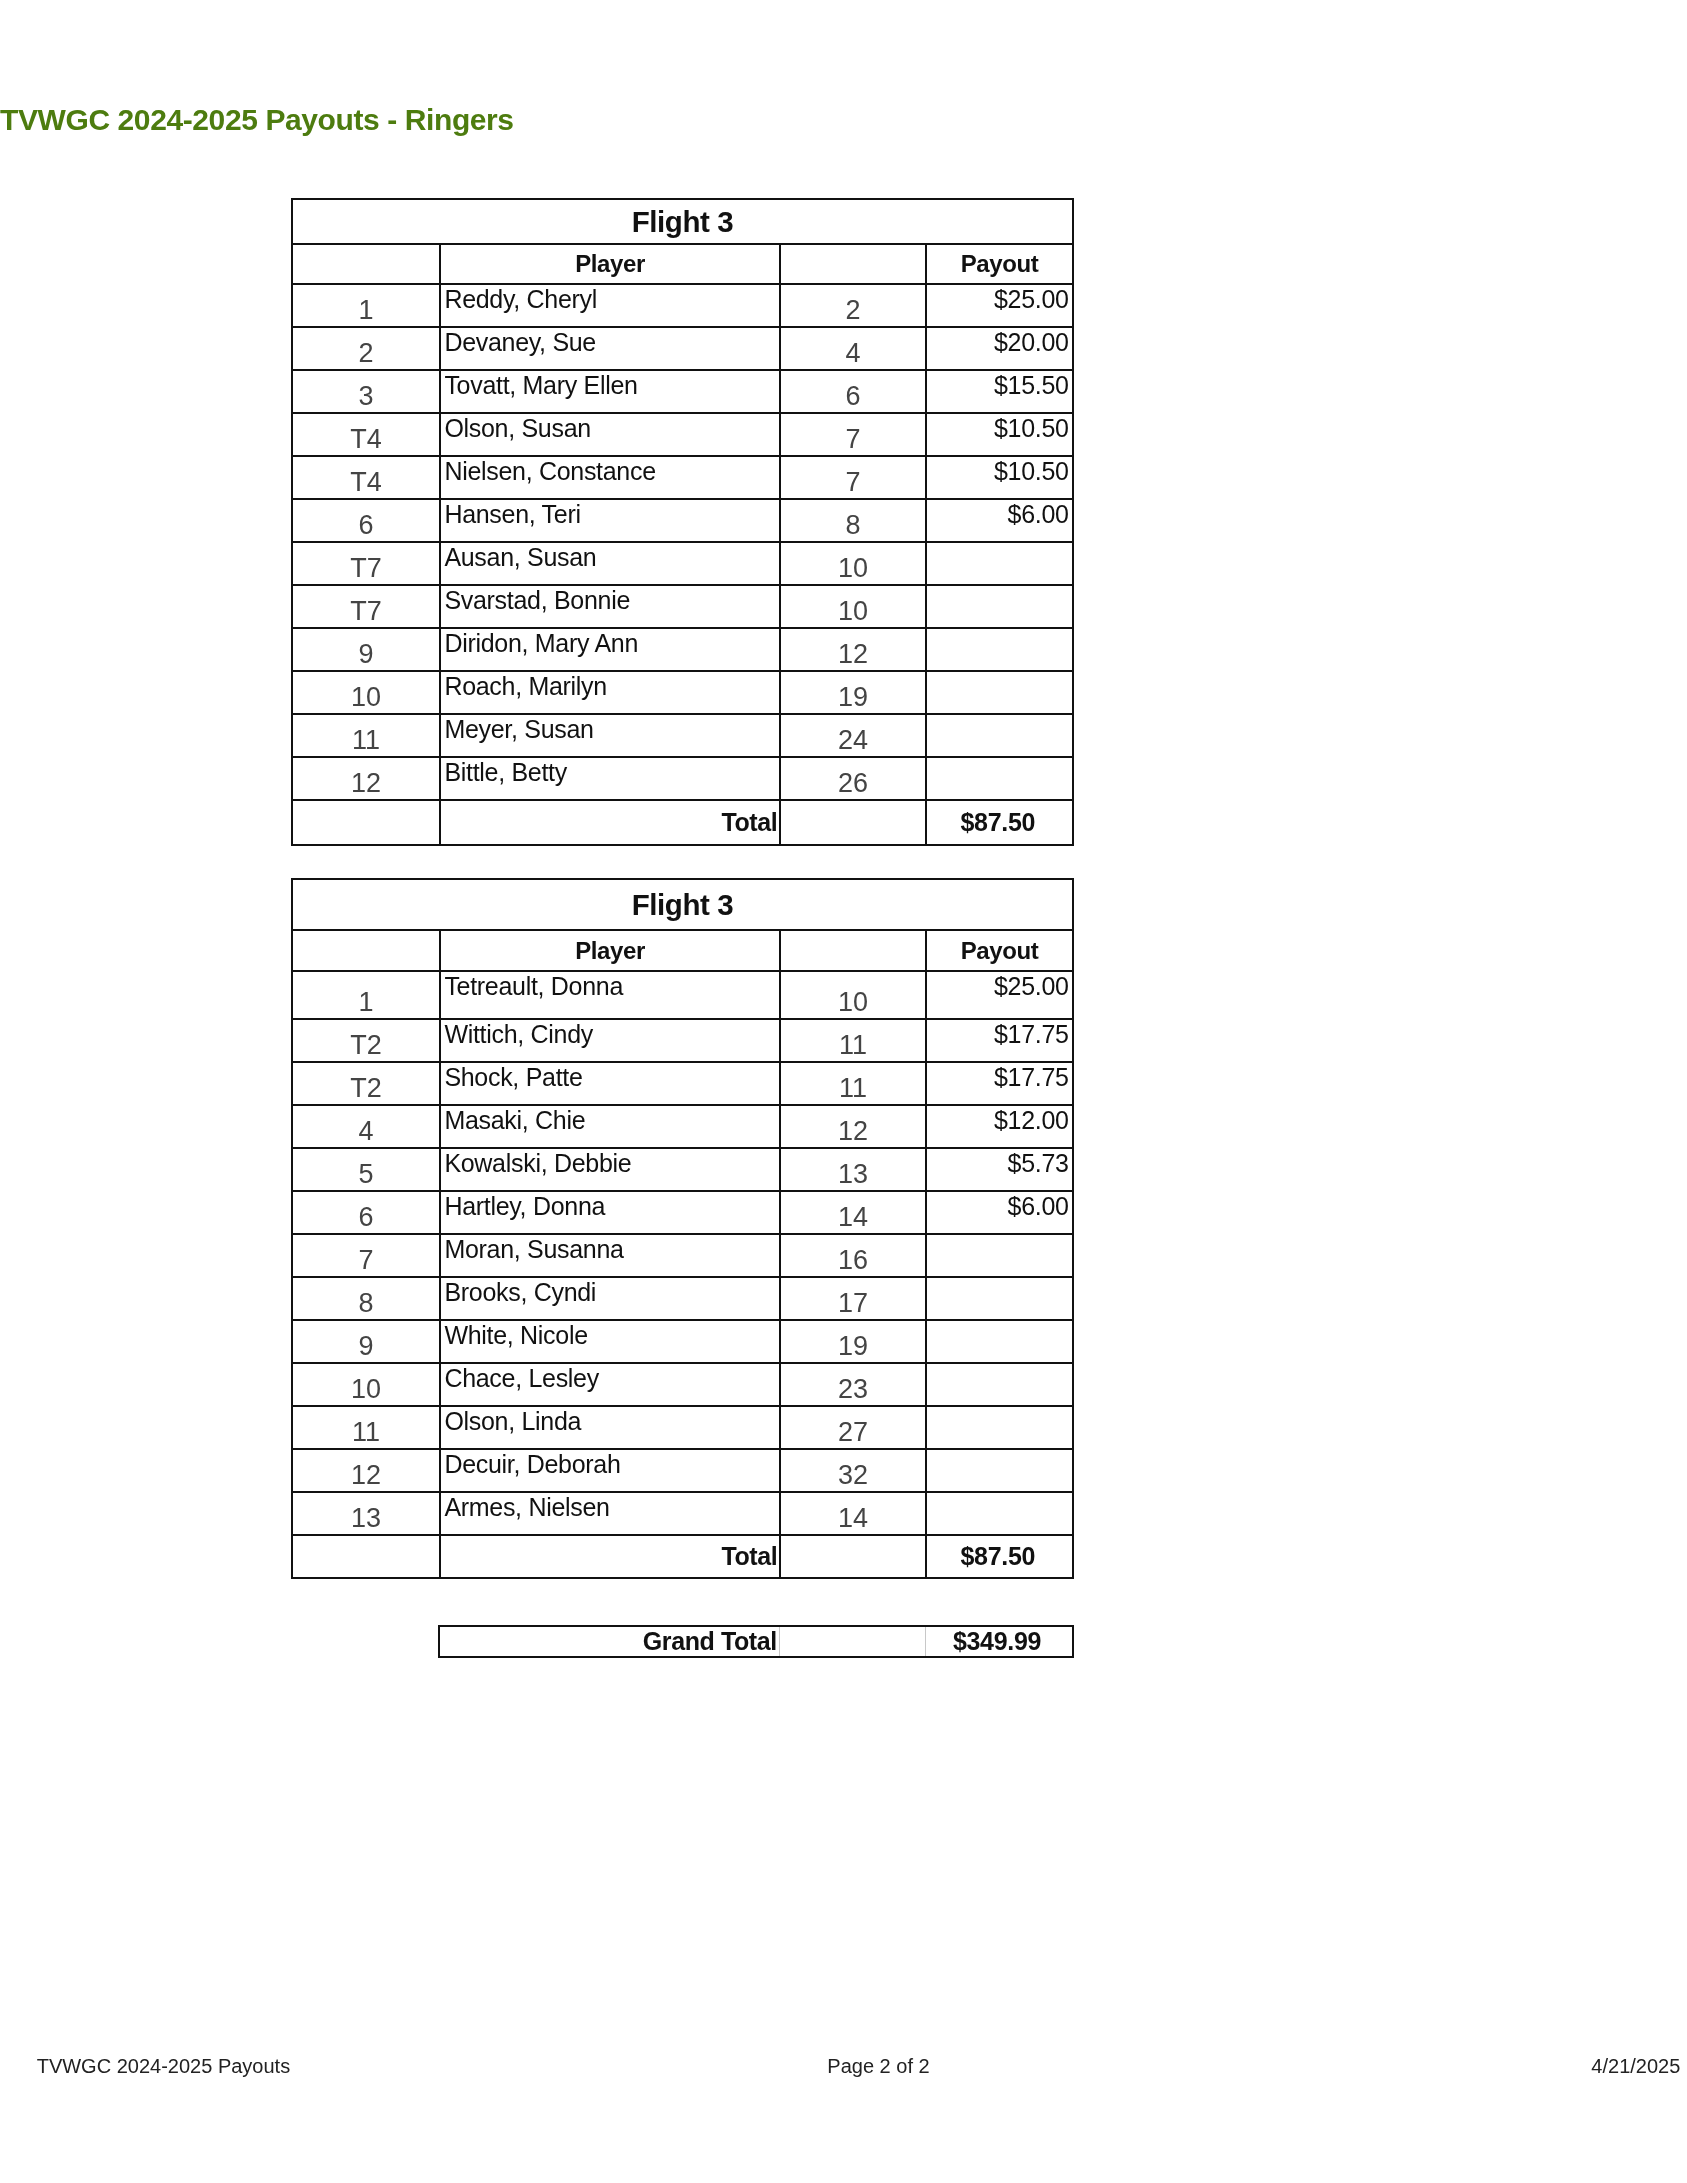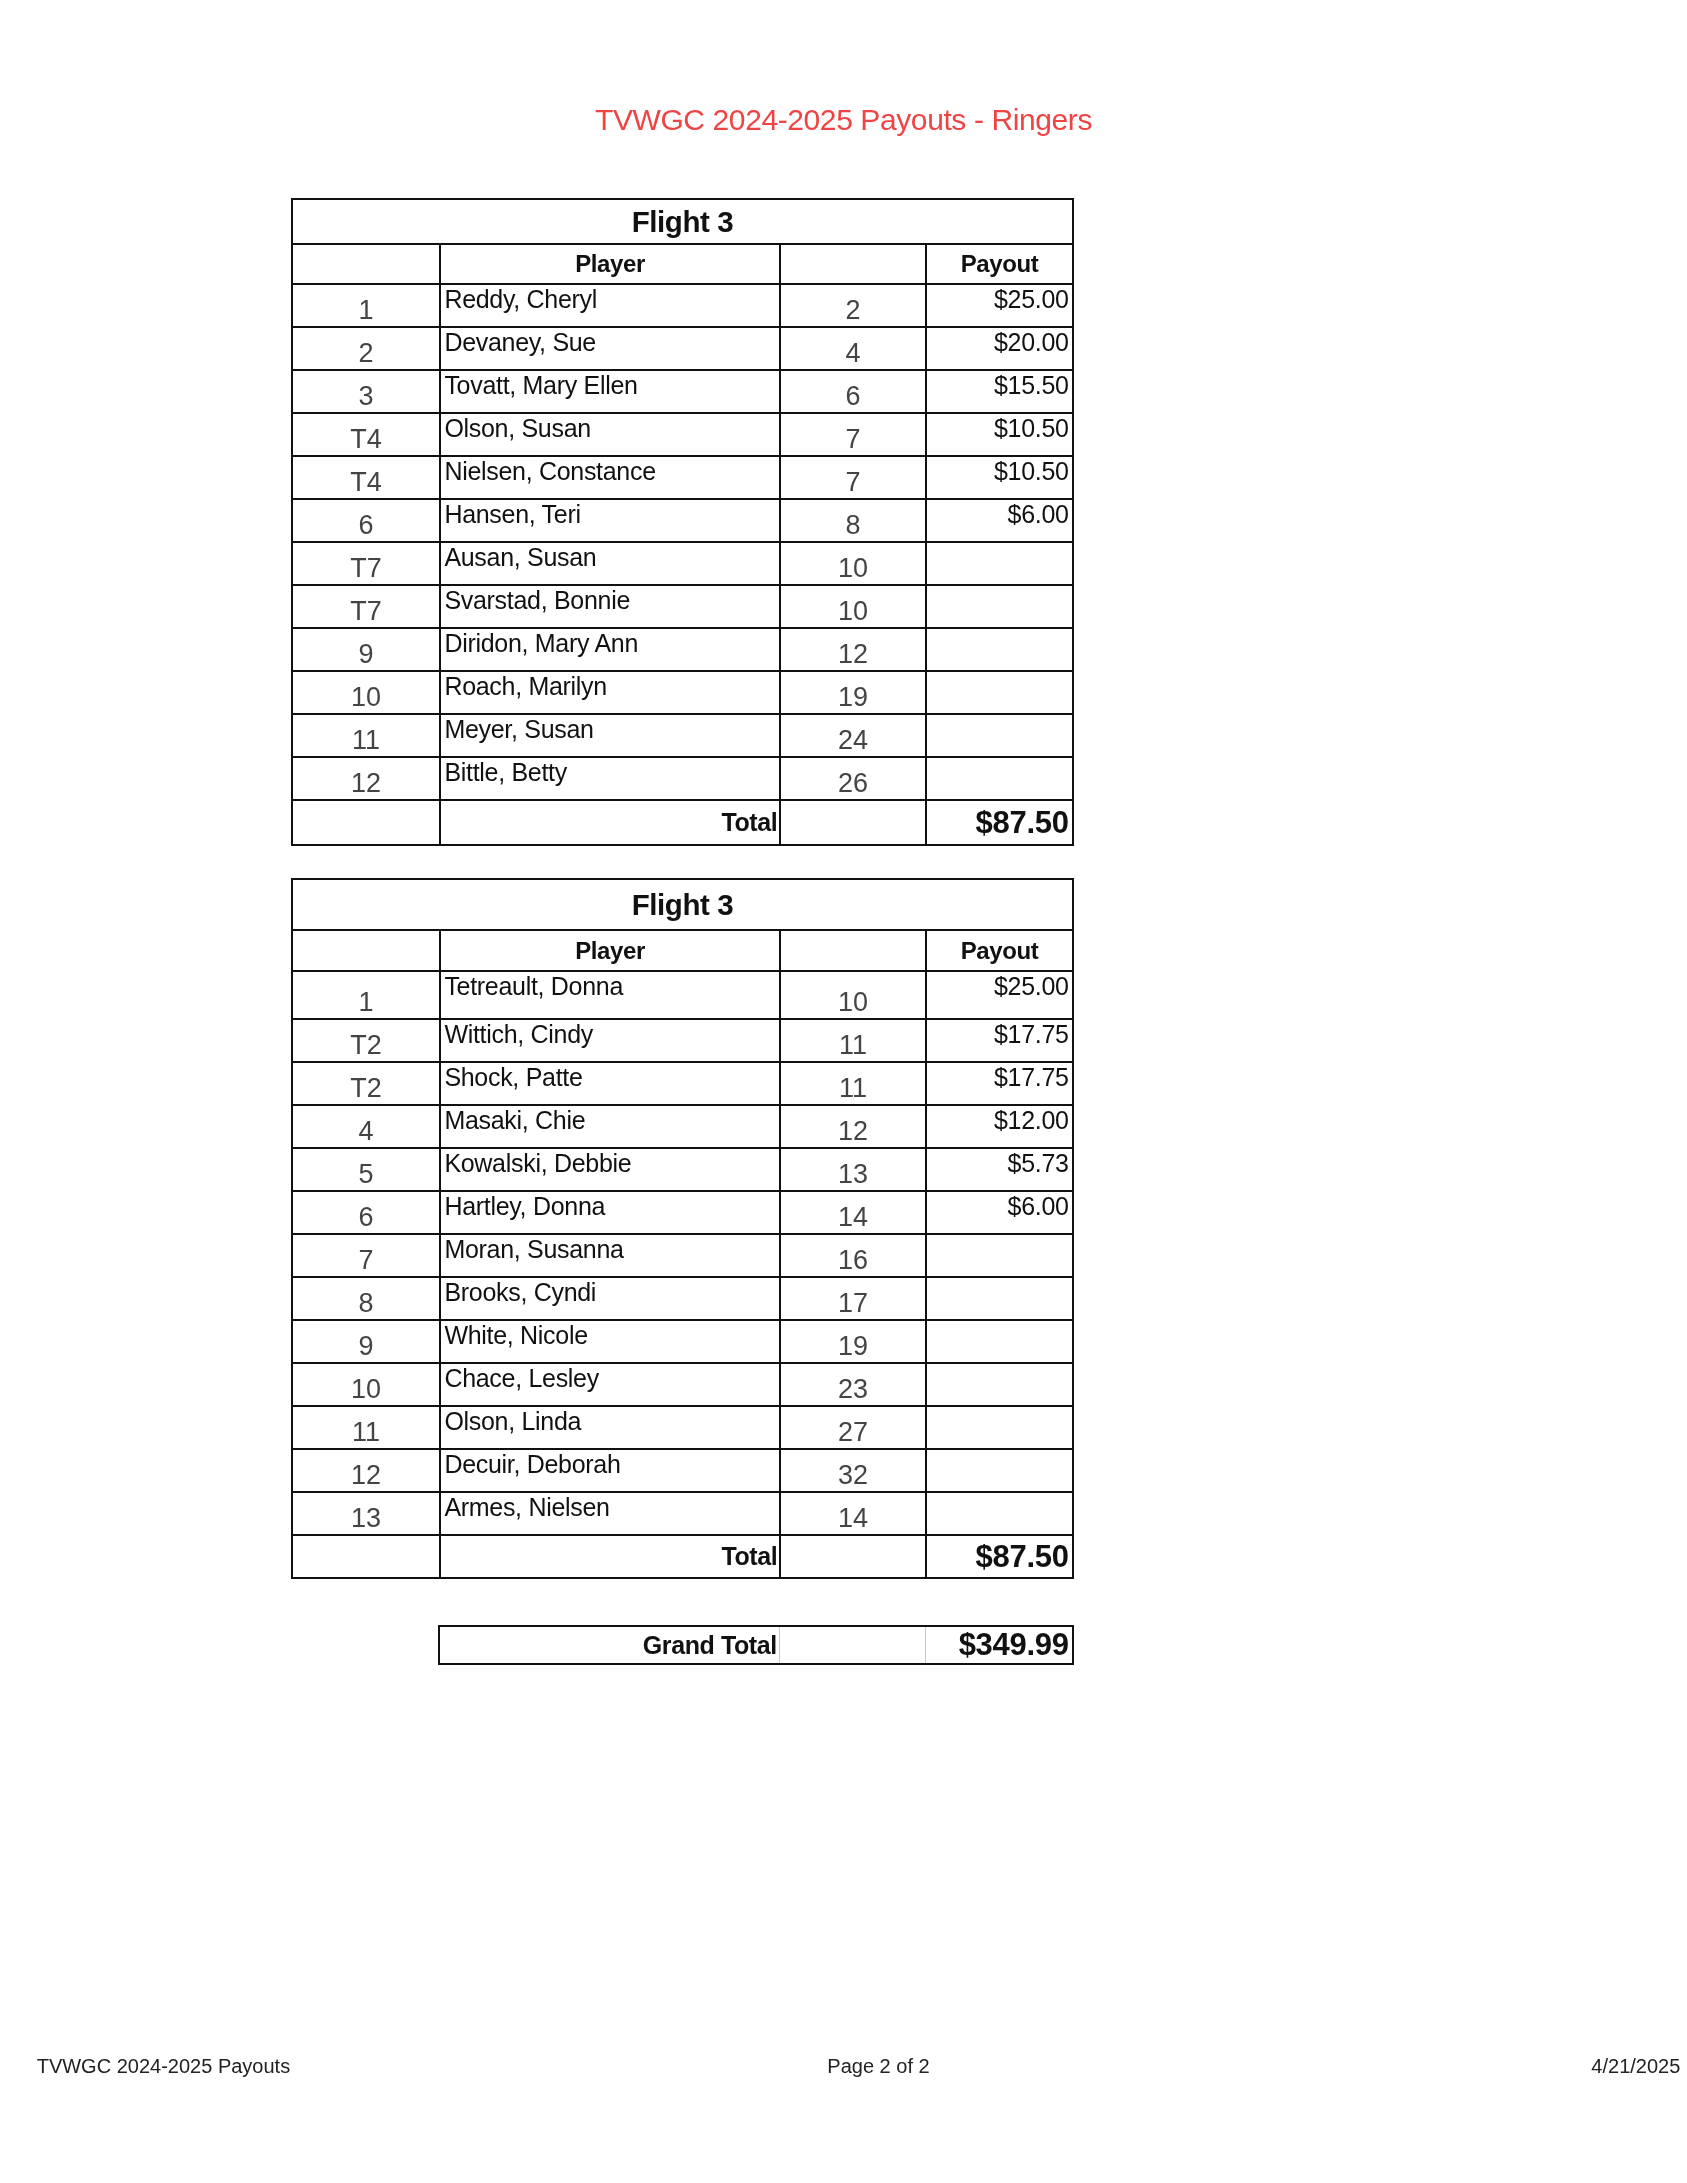--- a/index.html
+++ b/index.html
@@ -3,22 +3,22 @@
 <meta charset="utf-8">
 <style>
   html, body { margin: 0; padding: 0; background: #ffffff; }
   body {
     width: 1687px; height: 2183px; position: relative; overflow: hidden;
     font-family: "Liberation Sans", "DejaVu Sans", sans-serif;
     color: #111;
   }
   .page-title {
     position: absolute; left: 0; width: 1687px; top: 103px;
-    text-align: center; font-weight: normal; font-size: 30px; letter-spacing: -0.4px;
-    color: #ef4444;
+    font-weight: bold; font-size: 30px; letter-spacing: -0.4px;
+    color: #4d7c0f;
   }
   table.flight {
     position: absolute; left: 291px; width: 780px;
     border-collapse: collapse; table-layout: fixed;
   }
   table.flight td, table.flight th {
     border: 2.5px solid #111; padding: 0; overflow: hidden; white-space: nowrap;
   }
   col.c-rank { width: 148px; }
   col.c-name { width: 340px; }
@@ -28,21 +28,21 @@
     font-weight: bold; font-size: 29.5px; text-align: center; letter-spacing: -0.4px; border-radius: 8px;
   }
   .hdr { font-weight: bold; font-size: 24px; letter-spacing: -0.4px; }
   .hdr-player { text-align: center; }
   .hdr-payout { text-align: center; }
   .rank { text-align: center; font-size: 27px; color: #444; vertical-align: bottom; padding-bottom: 0; }
   .name { text-align: left; font-size: 25px; color: #111; vertical-align: top; padding-left: 3.4px !important; letter-spacing: -0.3px; }
   .score { text-align: center; font-size: 27px; color: #444; vertical-align: bottom; }
   .pay { text-align: right; font-size: 25px; color: #111; vertical-align: top; padding-right: 3.4px !important; letter-spacing: -0.3px; }
   .total-label { text-align: right; font-weight: bold; font-size: 25px; padding-right: 1.7px !important; letter-spacing: -0.4px; }
-  .total-val { text-align: right; font-weight: bold; font-size: 31px; padding-right: 3.4px !important; letter-spacing: -0.3px; }
+  .total-val { text-align: center; font-weight: bold; font-size: 25px; padding-right: 3.4px !important; letter-spacing: -0.3px; }
   #t1 { top: 198px; }
   #t1 tr.r-flight { height: 45px; }
   #t1 tr.r-head { height: 40px; }
   #t1 tr.r-data { height: 43px; }
   #t1 tr.r-total { height: 45px; }
   #t2 { top: 878px; }
   #t2 tr.r-flight { height: 51px; }
   #t2 tr.r-head { height: 41px; }
   #t2 tr.r-data { height: 43px; }
   #t2 tr.r-data.first { height: 48px; }

